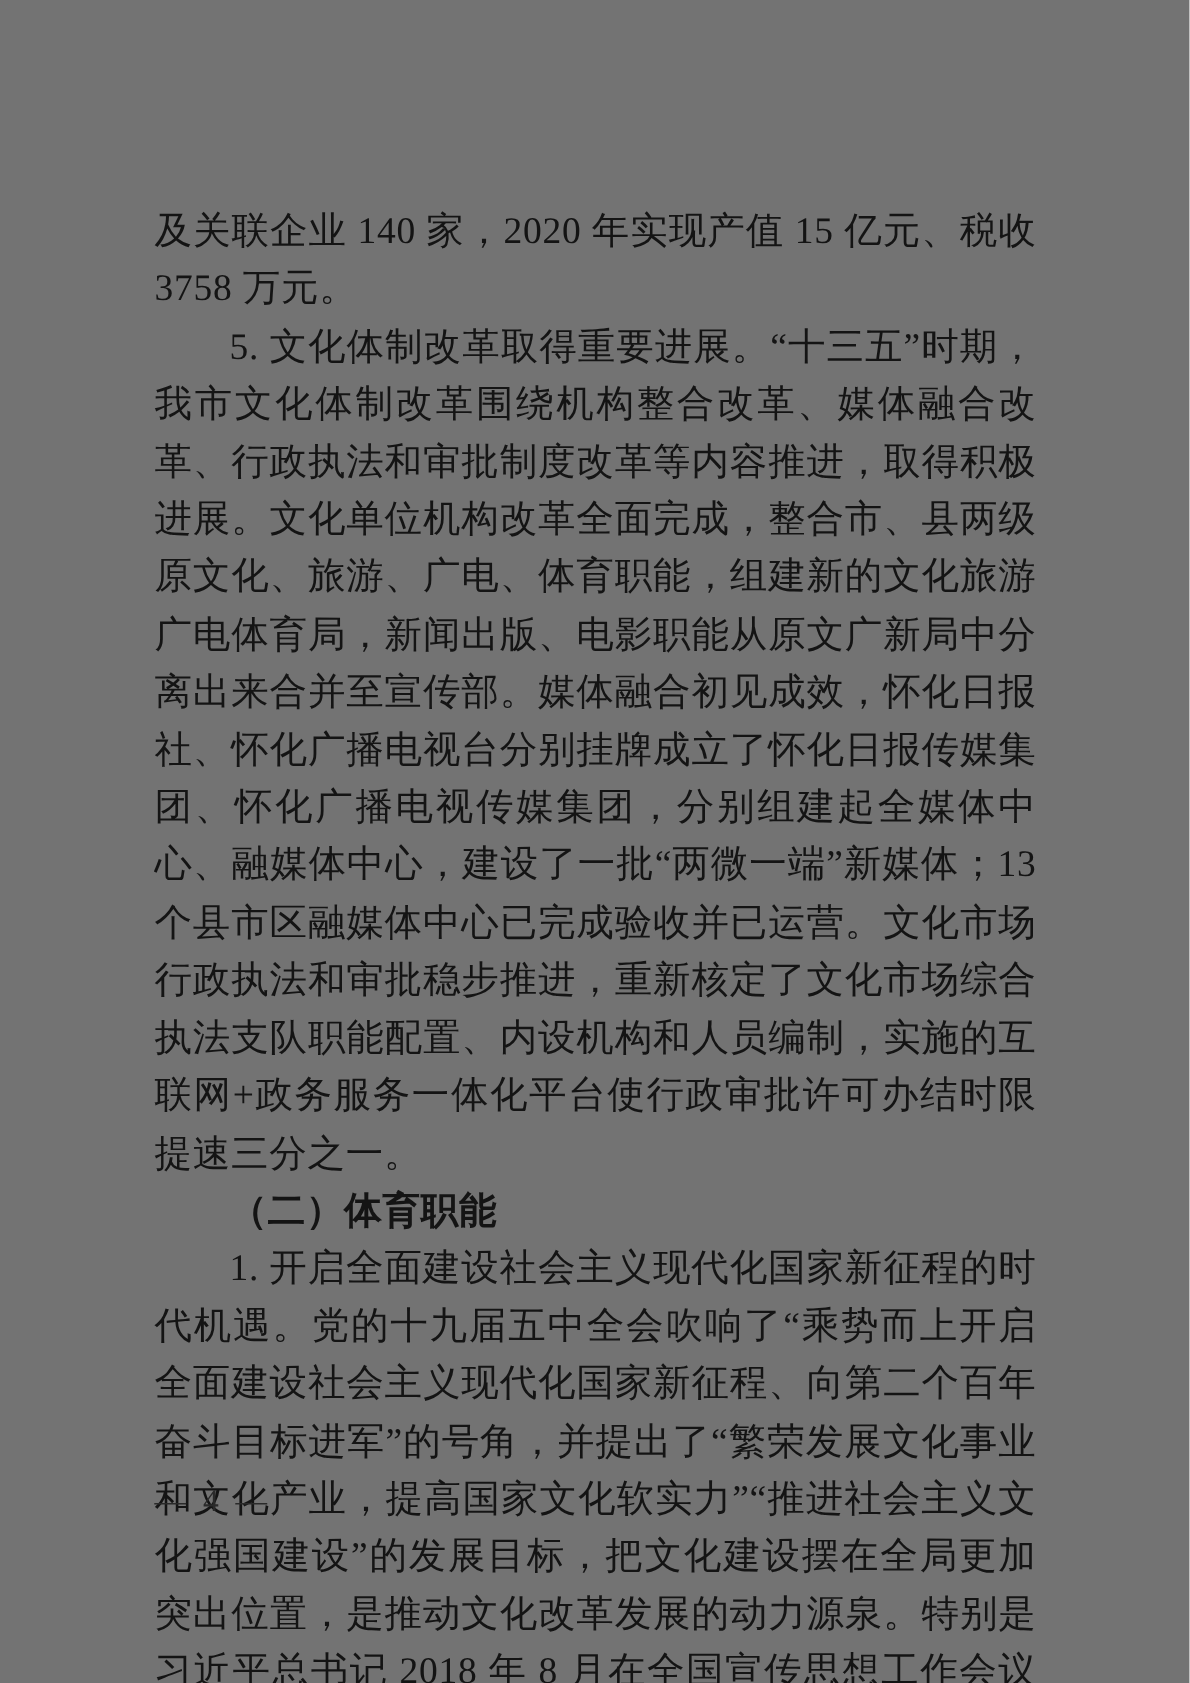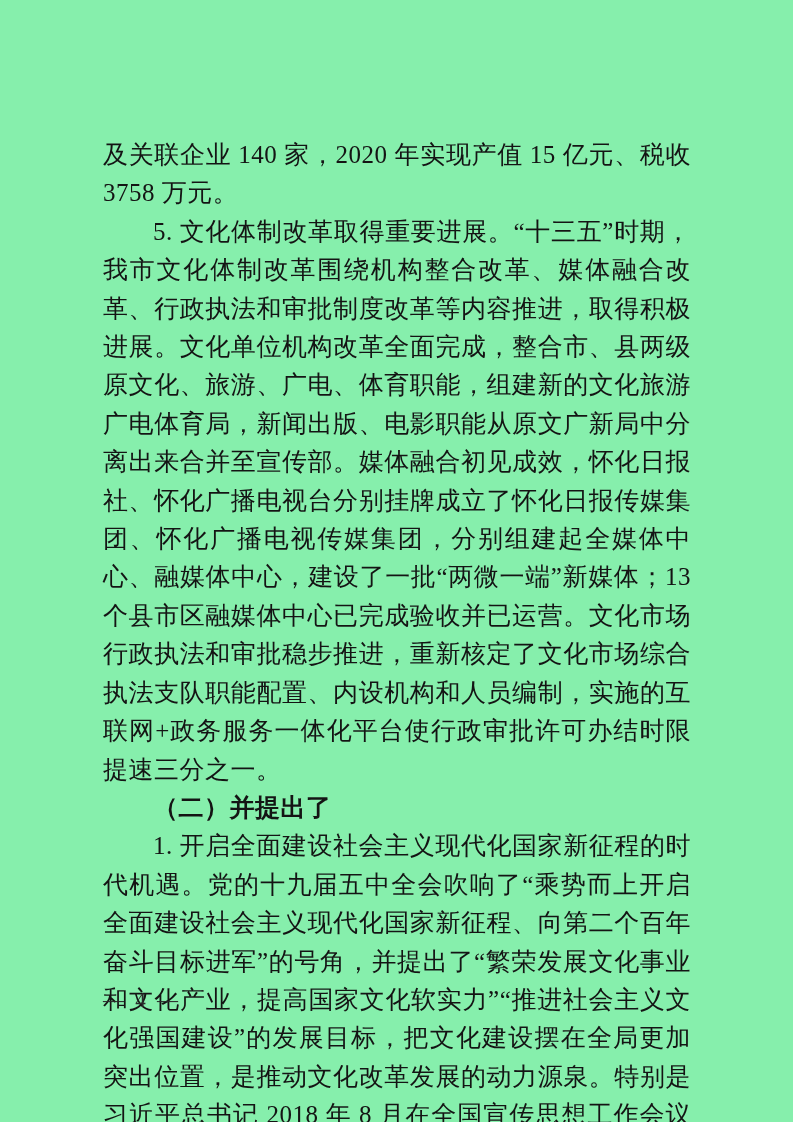--- a/index.html
+++ b/index.html
@@ -4,21 +4,21 @@
 <style>
   html, body {
     margin: 0;
     padding: 0;
     background: #ffffff;
   }
   .page {
     position: relative;
     width: 793px;
     height: 1122px;
-    background: #86efac;
+    background: #737373;
     overflow: hidden;
     font-family: "Liberation Serif", serif;
     color: #141414;
   }
   .content {
     position: absolute;
     left: 103px;
     width: 588px;
     top: 136px;
     font-size: 25px;
@@ -52,20 +52,20 @@
 </head>
 <body>
 
 <div class="page">
   <div class="content">
 
     <p class="body-paragraph"><span>及关联企业 140 家，2020 年实现产值 15 亿元、税收 3758 万元。</span></p>
 
     <p class="body-paragraph indent"><span class="lead-bold">5. 文化体制改革取得重要进展。</span><span>“十三五”时期，我市文化体制改革围绕机构整合改革、媒体融合改革、行政执法和审批制度改革等内容推进，取得积极进展。文化单位机构改革全面完成，整合市、县两级原文化、旅游、广电、体育职能，组建新的文化旅游广电体育局，新闻出版、电影职能从原文广新局中分离出来合并至宣传部。媒体融合初见成效，怀化日报社、怀化广播电视台分别挂牌成立了怀化日报传媒集团、怀化广播电视传媒集团，分别组建起全媒体中心、融媒体中心，建设了一批“两微一端”新媒体；13 个县市区融媒体中心已完成验收并已运营。文化市场行政执法和审批稳步推进，重新核定了文化市场综合执法支队职能配置、内设机构和人员编制，实施的互联网+政务服务一体化平台使行政审批许可办结时限提速三分之一。</span></p>
 
-    <p class="section-heading indent"><span>（二）并提出了</span></p>
+    <p class="section-heading indent"><span>（二）体育职能</span></p>
 
     <p class="body-paragraph indent"><span class="lead-bold">1. 开启全面建设社会主义现代化国家新征程的时代机遇。</span><span>党的十九届五中全会吹响了“乘势而上开启全面建设社会主义现代化国家新征程、向第二个百年奋斗目标进军”的号角，并提出了“繁荣发展文化事业和文化产业，提高国家文化软实力”“推进社会主义文化强国建设”的发展目标，把文化建设摆在全局更加突出位置，是推动文化改革发展的动力源泉。特别是习近平总书记 2018 年 8 月在全国宣传思想工作会议上的重要讲话精神、2019 年 8 月印发的《中国共产党宣传工作条例》和习近平总书记 2020</span></p>
 
   </div>
 
   <div class="footer"><span>— 4 —</span></div>
 </div>
 
 </body></html>

